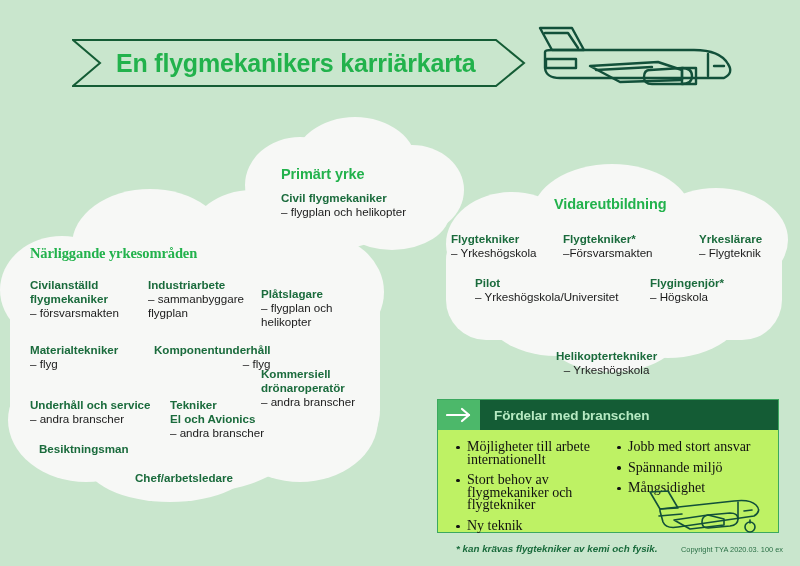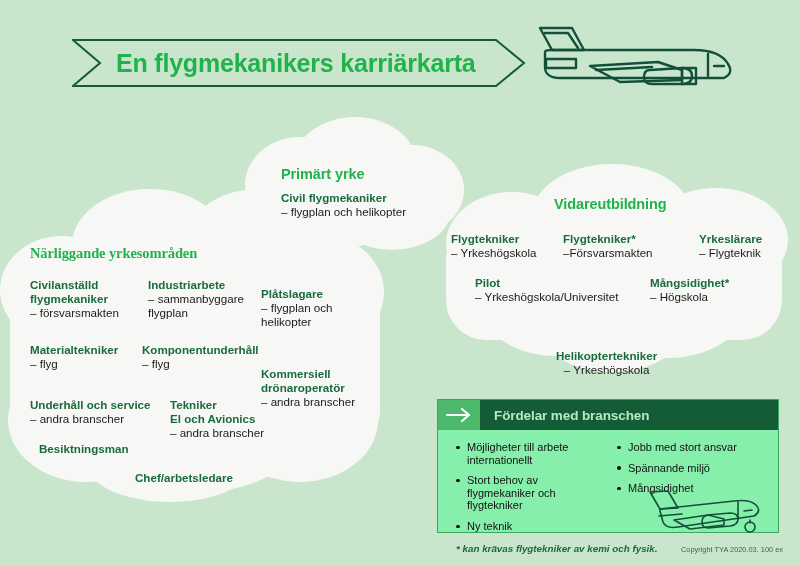--- a/index.html
+++ b/index.html
@@ -83,21 +83,21 @@
   .entry.center { text-align: center; margin-top: 25px; }
 
   
   .benefits {
     position: absolute;
     left: 437px;
     top: 399px;
     width: 342px;
     height: 134px;
     border: 1.5px solid #3ca85f;
-    background: #86efac;
+    background: #bef264;
     box-sizing: border-box;
   }
   .benefits-header {
     position: relative;
     height: 30px;
     background: #145c35;
     display: flex;
     align-items: center;
   }
   .benefits-arrow {
@@ -124,25 +124,26 @@
     height: 100px;
     box-sizing: border-box;
   }
   .bcol {
     box-sizing: border-box;
   }
   .bcol.left { width: 170px; padding-left: 16px; }
   .bcol.right { width: 172px; padding-left: 8px; }
   .bitem {
     position: relative;
-    font-size: 11px;
+    font-size: 14px;
     line-height: 12.6px;
     color: #111;
     margin-bottom: 8px;
     padding-left: 13px;
+    font-family: Liberation Serif, serif;
   }
   .bitem::before {
     content: "";
     position: absolute;
     left: 2px;
     top: 4.6px;
     width: 3.6px;
     height: 3.6px;
     border-radius: 50%;
     background: #111;
@@ -275,21 +276,21 @@
   </div>
   <div class="entry" style="left:691px; top:232px;margin-left:8px;">
     <span class="t">Yrkeslärare</span>
     <span class="s">– Flygteknik</span>
   </div>
   <div class="entry" style="left:475px; top:276px;">
     <span class="t">Pilot</span>
     <span class="s">– Yrkeshögskola/Universitet</span>
   </div>
   <div class="entry" style="left:650px; top:276px;">
-    <span class="t">Mångsidighet*</span>
+    <span class="t">Flygingenjör*</span>
     <span class="s">– Högskola</span>
   </div>
   <div class="entry center" style="left:556px; top:324px;">
     <span class="t">Helikoptertekniker</span>
     <span class="s">– Yrkeshögskola</span>
   </div>
 
   <div class="cloud-head" style="left:30px; top:245px;font-family:Liberation Serif, serif;">Närliggande yrkesområden</div>
 
   <div class="entry" style="left:30px; top:278px;">
@@ -308,21 +309,21 @@
     <span class="t">Plåtslagare</span>
     <span class="s">– flygplan och</span>
     <span class="s">helikopter</span>
   </div>
 
   <div class="entry" style="left:30px; top:343px;">
     <span class="t">Materialtekniker</span>
     <span class="s">– flyg</span>
   </div>
 
-  <div class="entry" style="left:142px; top:343px;">
+  <div class="entry" style="left:154px; top:343px;text-align:right;">
     <span class="t">Komponentunderhåll</span>
     <span class="s">– flyg</span>
   </div>
 
   <div class="entry" style="left:261px; top:367px;">
     <span class="t">Kommersiell</span>
     <span class="t">drönaroperatör</span>
     <span class="s">– andra branscher</span>
   </div>
 

